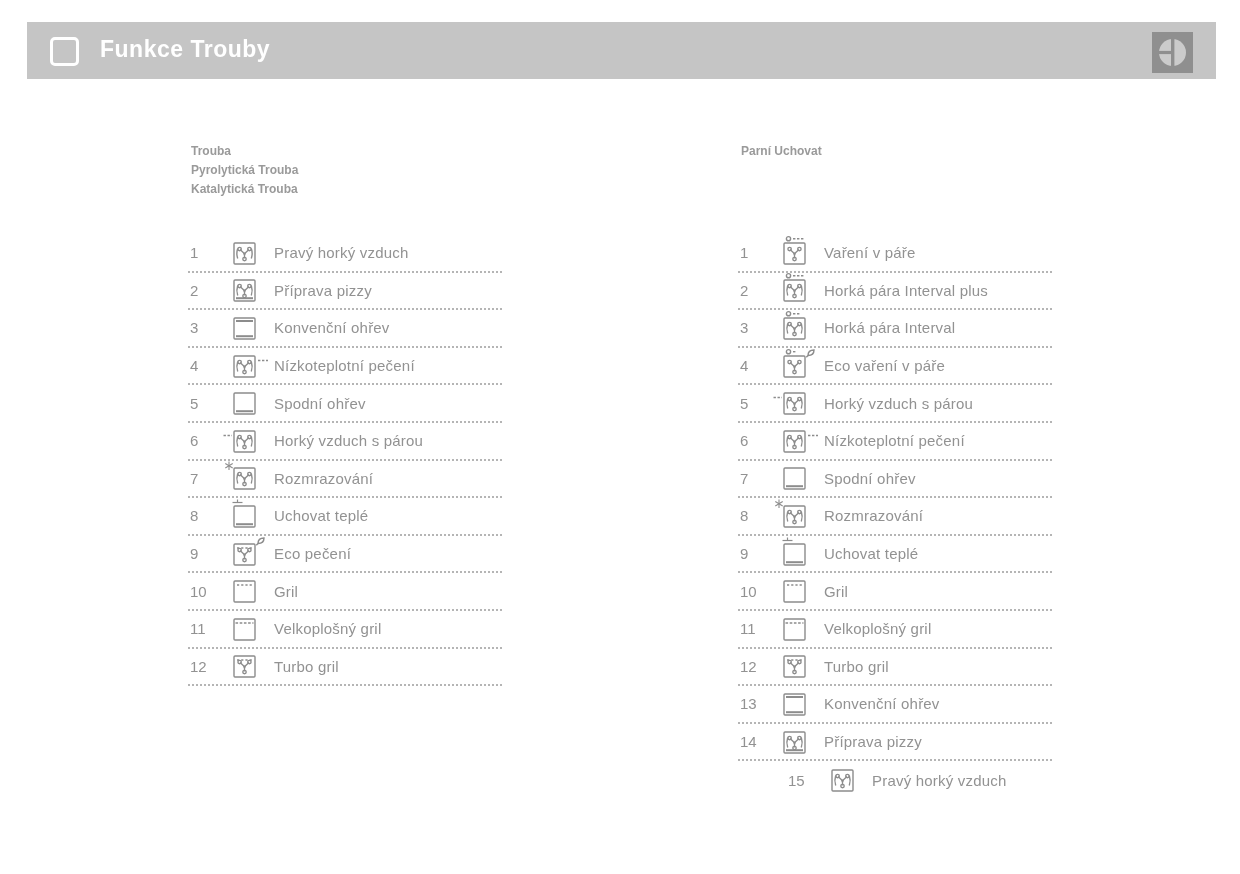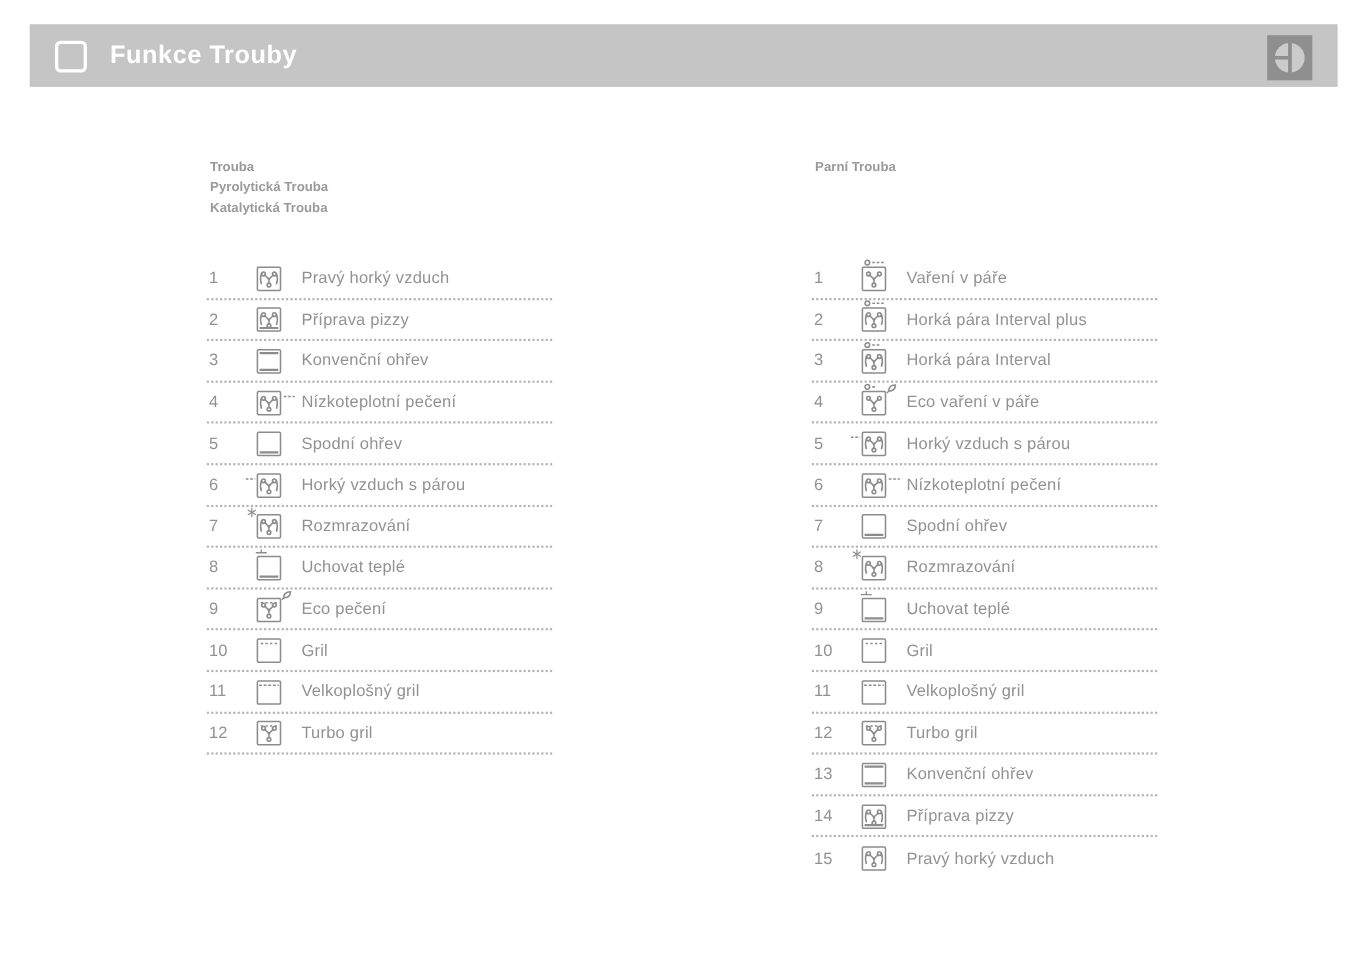--- a/index.html
+++ b/index.html
@@ -22,21 +22,21 @@
 
   
   .col{position:absolute;}
   .col-left{left:188px;top:142px;width:316px;}
   .col-right{left:738px;top:142px;width:316px;}
   .col-title{color:var(--heading);font-size:12px;font-weight:bold;line-height:19px;padding-left:3px;}
 
   
   .rows{position:absolute;top:93px;left:0;width:314px;}
   .row{display:flex;align-items:center;height:37.6px;border-bottom:2px dotted var(--dots);}
-  .col-right .row:last-child{border-bottom:none;}
+  .col-right .row:last-child{border-bottom:none;margin-left:48px;}
   .row-num{width:34px;padding-left:2px;color:var(--text);font-size:15px;flex:none;}
   .row-icon{width:52px;flex:none;color:var(--icon);display:flex;align-items:center;}
   .row-label{color:var(--text);font-size:15px;letter-spacing:0.2px;}
 </style>
 </head>
 <body>
 
 <div class="page">
 
   <header class="bar">
@@ -245,21 +245,21 @@
               <circle cx="22.5" cy="24.1" r="1.7"></circle>
             </svg>
           </span>
           <span class="row-label">Turbo gril</span>
         </div>
       </div>
   </section>
 
   <section class="col col-right">
     <h2 class="col-title">
-        <div>Parní Trouba</div>
+        <div>Parní Uchovat</div>
       </h2>
     <div class="rows">
         <div class="row">
           <span class="row-num">1</span>
           <span class="row-icon">
             <svg viewBox="0 0 52 36" width="52" height="36" fill="none" stroke="currentColor" stroke-width="1.4" aria-hidden="true">
               <rect x="12" y="8" width="21" height="21" rx="1"></rect>
               <circle cx="22.5" cy="18.7" r="1.2" fill="currentColor" stroke="none"></circle>
               <line x1="22.5" y1="18.7" x2="18.1" y2="14.6"></line>
               <circle cx="17.6" cy="14.1" r="1.7"></circle>

